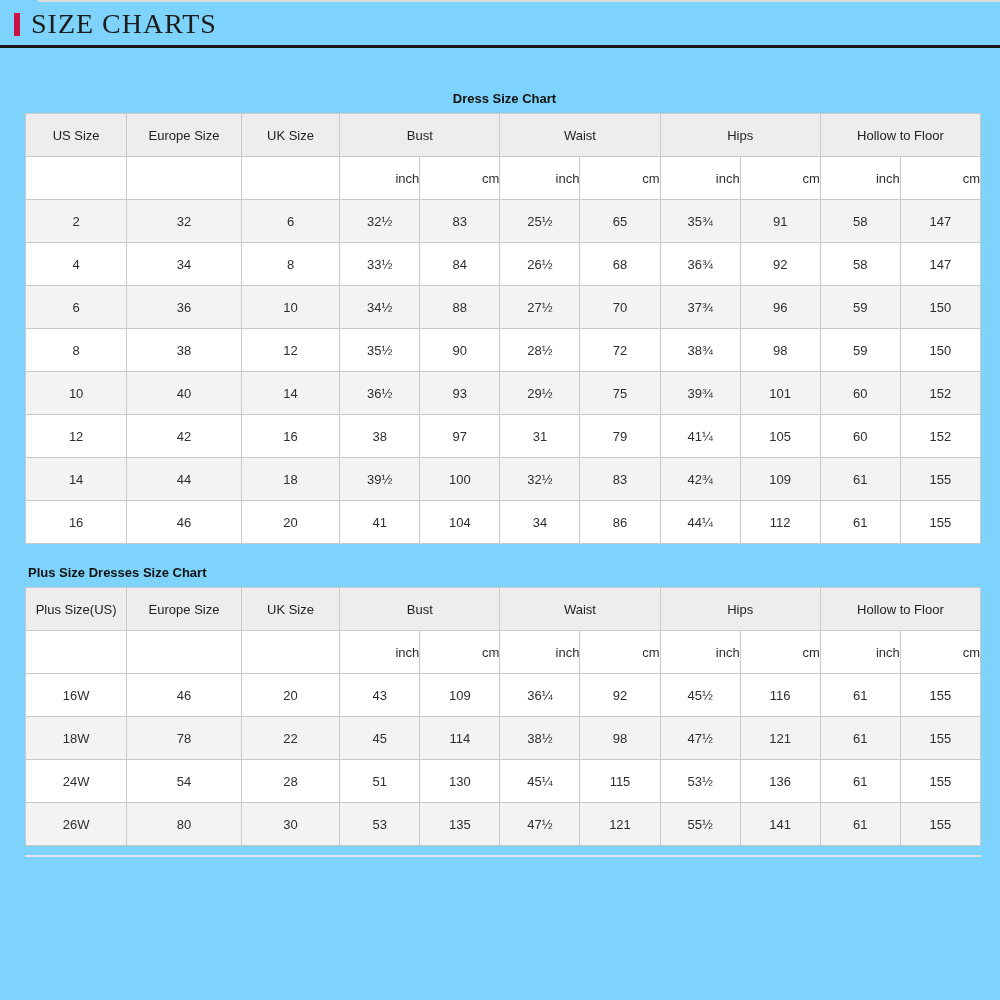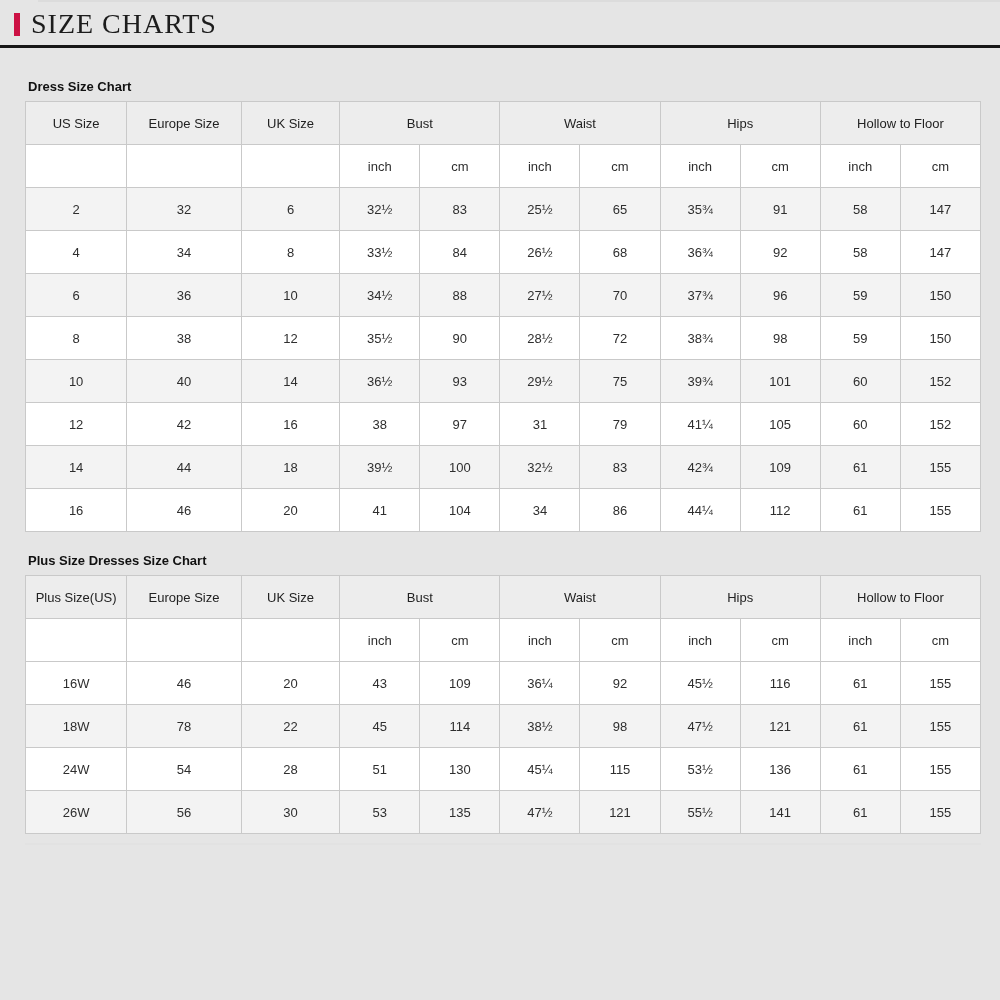--- a/index.html
+++ b/index.html
@@ -2,21 +2,21 @@
 <html><head>
 <meta charset="utf-8">
 <style>
   * { margin: 0; padding: 0; box-sizing: border-box; }
   html, body { background: #ffffff; }
   body { font-family: "Liberation Sans", sans-serif; }
   .page {
     position: relative;
     width: 1000px;
     height: 1000px;
-    background: #e5e5e5;
+    background: #7dd3fc;
     overflow: hidden;
   }
   .top-faint-rule {
     position: absolute;
     top: 0; left: 38px; right: 0;
     height: 2px;
     background: #dcdcdc;
   }
   .page-header {
     display: flex;
@@ -45,41 +45,41 @@
     background: #171717;
     width: 100%;
   }
   .section { margin-left: 25px; width: 956px; }
   .table-caption {
     font-size: 13px;
     font-weight: 700;
     color: #111111;
     margin: 0 0 7px 3px;
   }
-  .caption-1 { padding-top: 31px; }
+  .caption-1 { padding-top: 43px; text-align: center; }
   .caption-2 { padding-top: 21px; }
   table.size-table {
     width: 956px;
     border-collapse: collapse;
     table-layout: fixed;
   }
   .size-table th, .size-table td {
     border: 1px solid #c9c9c9;
     height: 43px;
     text-align: center;
     vertical-align: middle;
     font-size: 13px;
     font-weight: 400;
     color: #2e2e2e;
     background: #ffffff;
     overflow: hidden;
     white-space: nowrap;
   }
   .size-table thead tr.group-row th { background: #ededed; color: #222222; margin-left: 8px; }
-  .size-table thead tr.units-row th { background: #ffffff; }
+  .size-table thead tr.units-row th { background: #ffffff; text-align: right; }
   .size-table tbody tr.striped td { background: #f3f3f3; }
   .bottom-faint-rule {
     margin: 9px 0 0 25px;
     width: 956px;
     height: 2px;
     background: #e2e2e2;
   }
   col.c-size   { width: 10.6%; }
   col.c-europe { width: 12.0%; }
   col.c-uk     { width: 10.3%; }
@@ -321,21 +321,21 @@
             <td>130</td>
             <td>45¼</td>
             <td>115</td>
             <td>53½</td>
             <td>136</td>
             <td>61</td>
             <td>155</td>
           </tr>
           <tr class="striped">
             <td>26W</td>
-            <td>56</td>
+            <td>80</td>
             <td>30</td>
             <td>53</td>
             <td>135</td>
             <td>47½</td>
             <td>121</td>
             <td>55½</td>
             <td>141</td>
             <td>61</td>
             <td>155</td>
           </tr>

